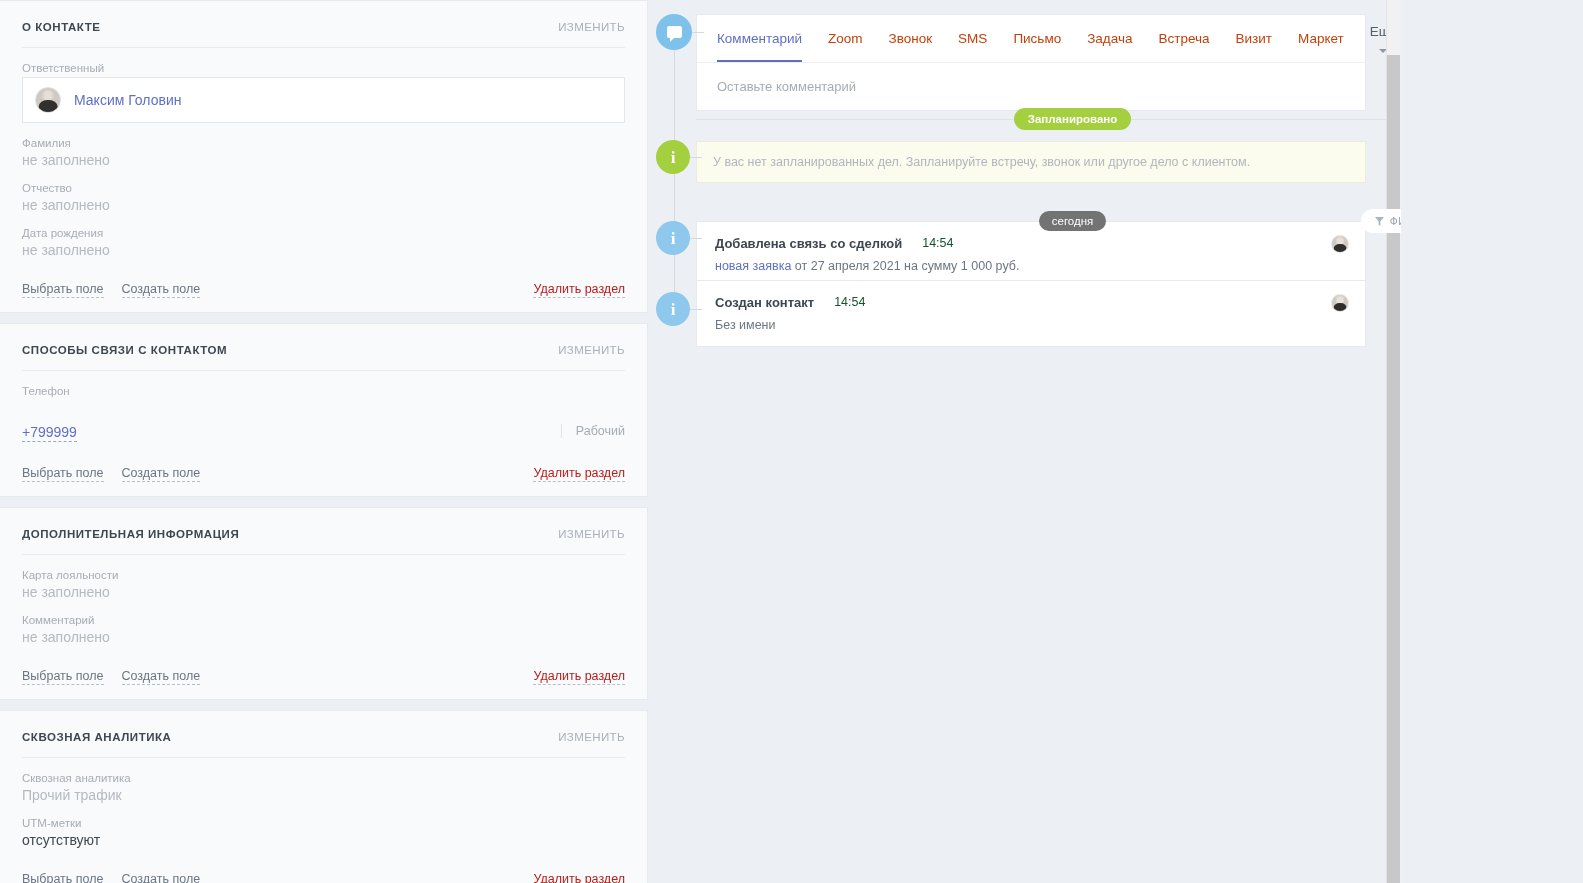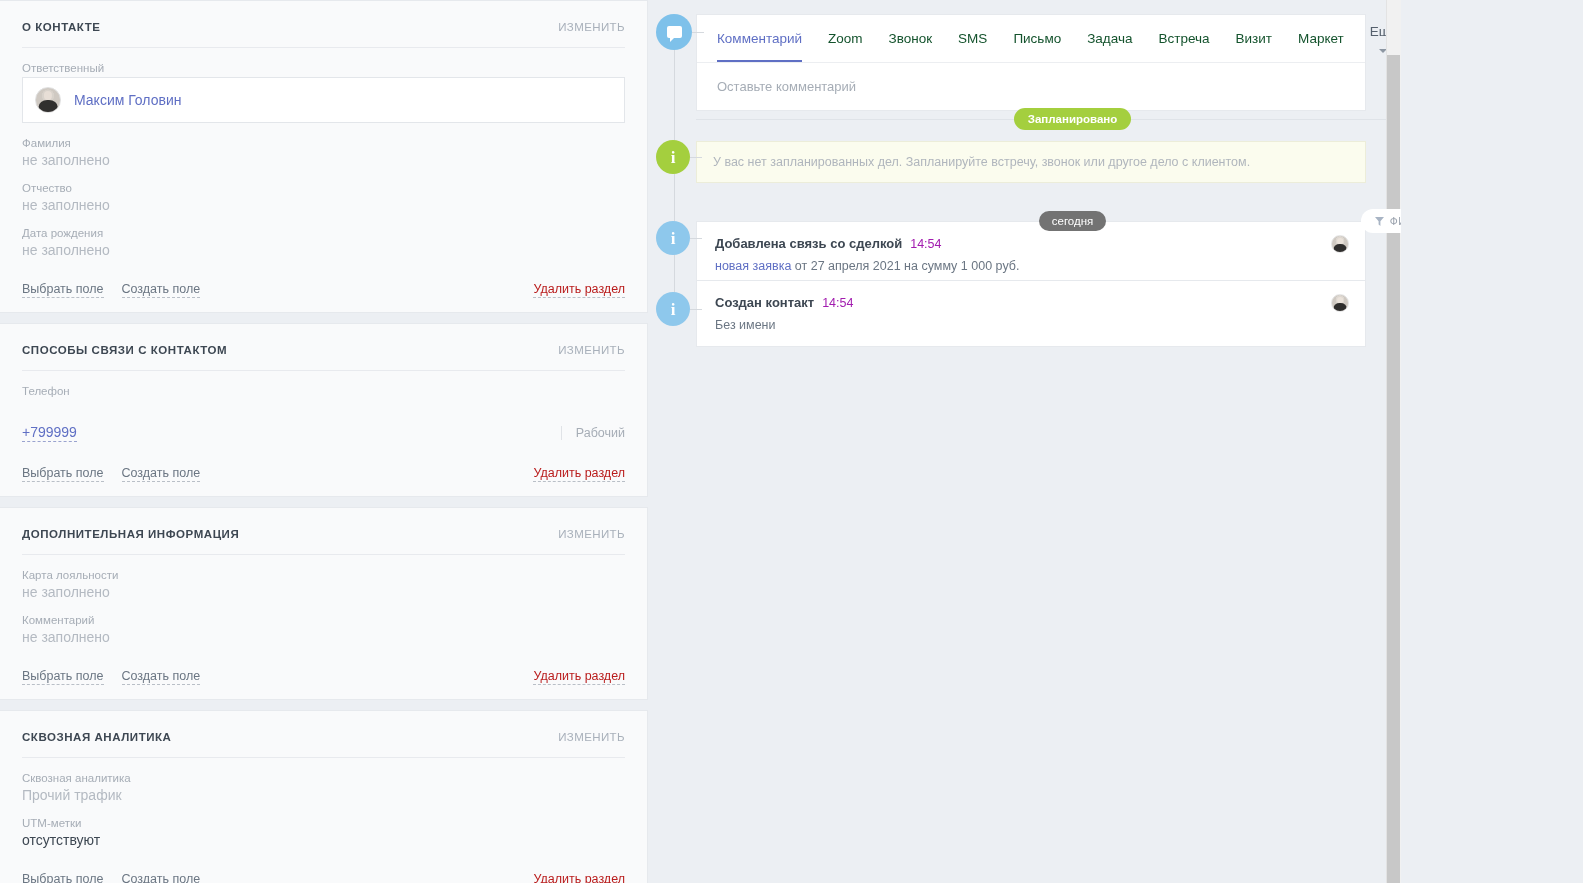--- a/index.html
+++ b/index.html
@@ -62,21 +62,21 @@
     width: 34%; height: 34%; border-radius: 50%;
     background: #e7ded6; transform: translateX(-50%);
   }
   .avatar::after {
     content: ""; position: absolute; left: 50%; top: 52%;
     width: 78%; height: 62%; border-radius: 46% 46% 0 0;
     background: #31302f; transform: translateX(-50%);
   }
   .owner-name { font-size: 14px; color: #5f6fc4; margin-left: 13px; }
 
-  .phone-row { display: flex; align-items: center; justify-content: space-between; margin-top: 27px; }
+  .phone-row { display: flex; align-items: flex-start; justify-content: space-between; margin-top: 27px; }
   .phone-val {
     font-size: 14px; color: #5f6fc4;
     border-bottom: 1px dashed #9aa3cf; padding-bottom: 1px; cursor: pointer;
   }
   .phone-type {
     font-size: 12.5px; color: #a6adb6;
     border-left: 1px solid #e0e3e7; padding-left: 14px; line-height: 14px;
   }
 
   .card-foot {
@@ -119,21 +119,21 @@
   .node-stub { position: absolute; width: 12px; height: 1px; background: #d5d9de; z-index: 1; }
 
   .panel-wrap { position: absolute; left: 48px; right: 35px; }
 
   .tabs-card { background: #fff; border: 1px solid #e6e9ed; }
   .tabs-row {
     display: flex; align-items: center; height: 48px;
     padding: 0 20px; border-bottom: 1px solid #eceef1; position: relative;
   }
   .tab {
-    font-size: 13.5px; color: #14532d; margin-right: 26px;
+    font-size: 13.5px; color: #c2410c; margin-right: 26px;
     cursor: pointer; line-height: 47px; position: relative;
   }
   .tab.active { color: #5f6fc4; }
   .tab.active::after {
     content: ""; position: absolute; left: 0; right: 0; bottom: 0;
     height: 2px; background: #5f6fc4;
   }
   .tabs-more {
     margin-left: auto; font-size: 13.5px; color: #55606d; cursor: pointer;
     display: flex; align-items: center; gap: 5px; flex-direction: column;
@@ -172,23 +172,23 @@
     padding: 6px 14px; font-size: 10.5px; letter-spacing: .6px;
     color: #9aa2ad; display: flex; align-items: center; gap: 6px;
     cursor: pointer; text-transform: uppercase;
   }
   .funnel { width: 9px; height: 9px; }
 
   .event-card {
     background: #fff; border: 1px solid #e6e9ed;
     padding: 14px 18px 14px 18px; position: relative;
   }
-  .event-title-row { display: flex; align-items: center; gap: 8px; }
+  .event-title-row { display: flex; align-items: flex-start; gap: 20px; }
   .event-title { font-size: 13px; font-weight: bold; color: #3d4752; }
-  .event-time { font-size: 12.5px; color: #a21caf; }
+  .event-time { font-size: 12.5px; color: #14532d; }
   .event-body { font-size: 12.5px; color: #6b7683; margin-top: 8px; }
   .event-link { color: #5f6fc4; }
   .event-avatar {
     position: absolute; right: 16px; top: 13px;
     width: 18px; height: 18px; border-radius: 50%;
     background: radial-gradient(circle at 50% 30%, #ddd7d0 0 32%, #cfc9c2 33% 100%);
     overflow: hidden; border: 1px solid #e5e5e5;
   }
   .event-avatar::before {
     content: ""; position: absolute; left: 50%; top: 12%;

